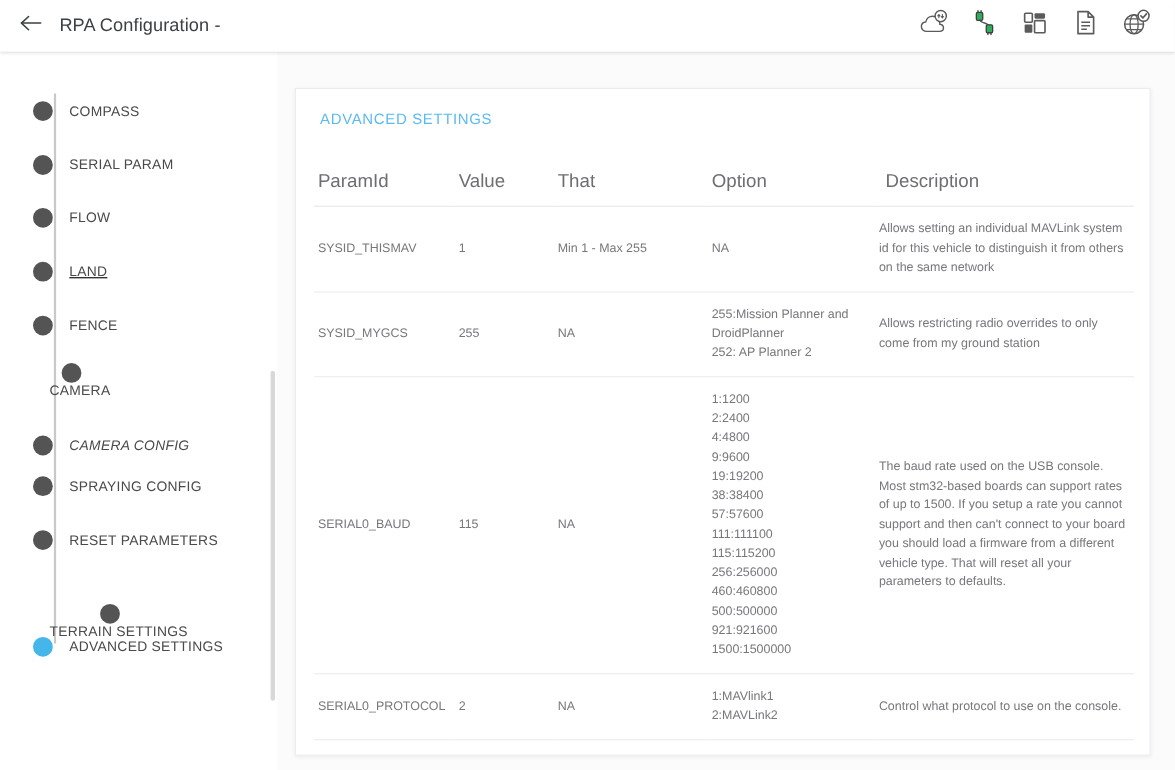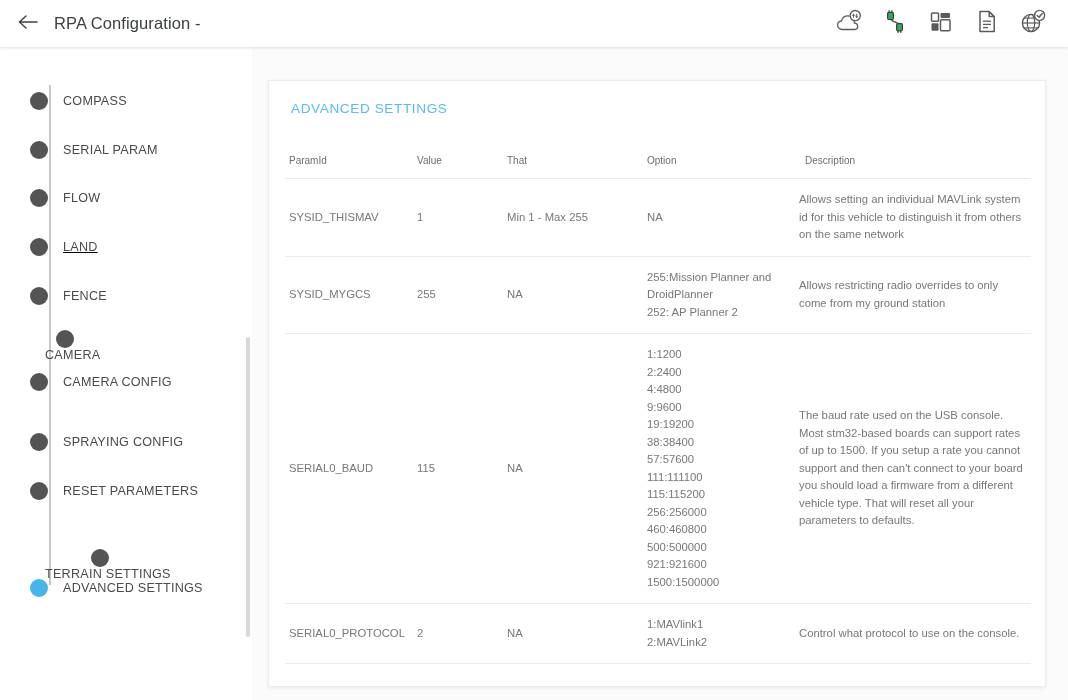--- a/index.html
+++ b/index.html
@@ -122,21 +122,21 @@
     position: absolute; left: 16px; top: 60px;
     width: 746px; height: 545px;
     overflow: hidden;
   }
   table.params {
     width: 746px; border-collapse: collapse;
     table-layout: fixed;
   }
   table.params th {
     text-align: left; font-weight: 400;
-    font-size: 10px; color: #6d6d72;
+    font-size: 17px; color: #6d6d72;
     padding: 14px 8px 12px 4px;
     border-bottom: 1px solid #e6e6e9;
     vertical-align: bottom;
   }
   table.params td {
     font-size: 11.3px; color: #77777c;
     padding: 12px 8px 12px 4px;
     border-bottom: 1px solid #ececef;
     vertical-align: middle;
     line-height: 1.55;
@@ -254,21 +254,21 @@
           <span class="step-label">LAND</span>
         </div>
         <div class="step" style="top: 233.8px;">
           <span class="step-dot"></span>
           <span class="step-label">FENCE</span>
         </div>
         <div class="step" style="top: 282.5px; flex-direction: column;">
           <span class="step-dot"></span>
           <span class="step-label">CAMERA</span>
         </div>
-        <div class="step" style="top: 320px;">
+        <div class="step" style="top: 343px; font-style: italic;">
           <span class="step-dot"></span>
           <span class="step-label">CAMERA CONFIG</span>
         </div>
         <div class="step" style="top: 379.9px;">
           <span class="step-dot"></span>
           <span class="step-label">SPRAYING CONFIG</span>
         </div>
         <div class="step" style="top: 428.6px;">
           <span class="step-dot"></span>
           <span class="step-label">RESET PARAMETERS</span>

